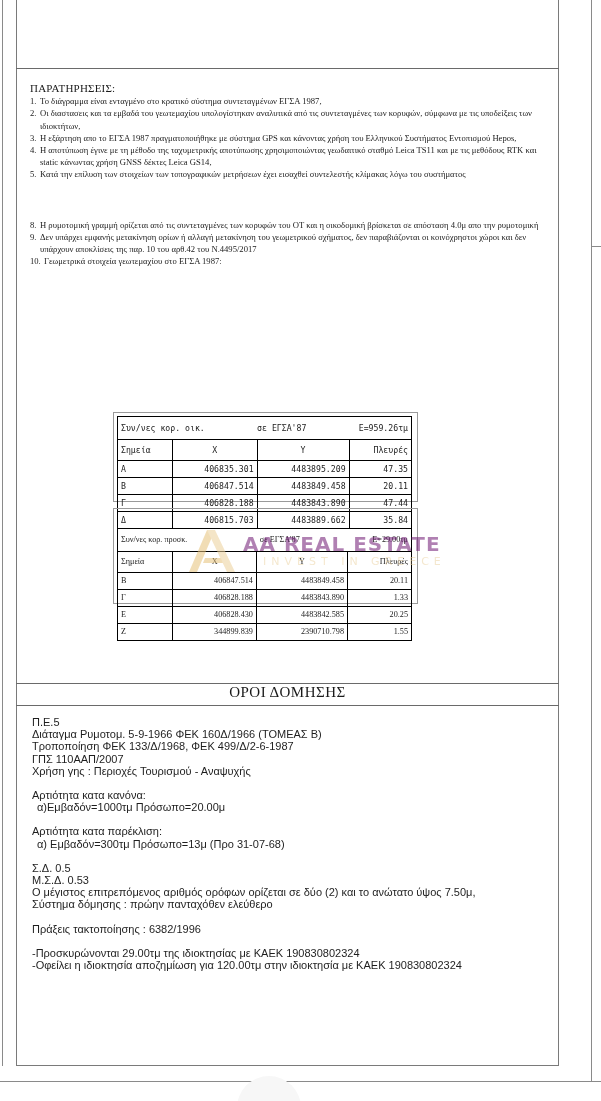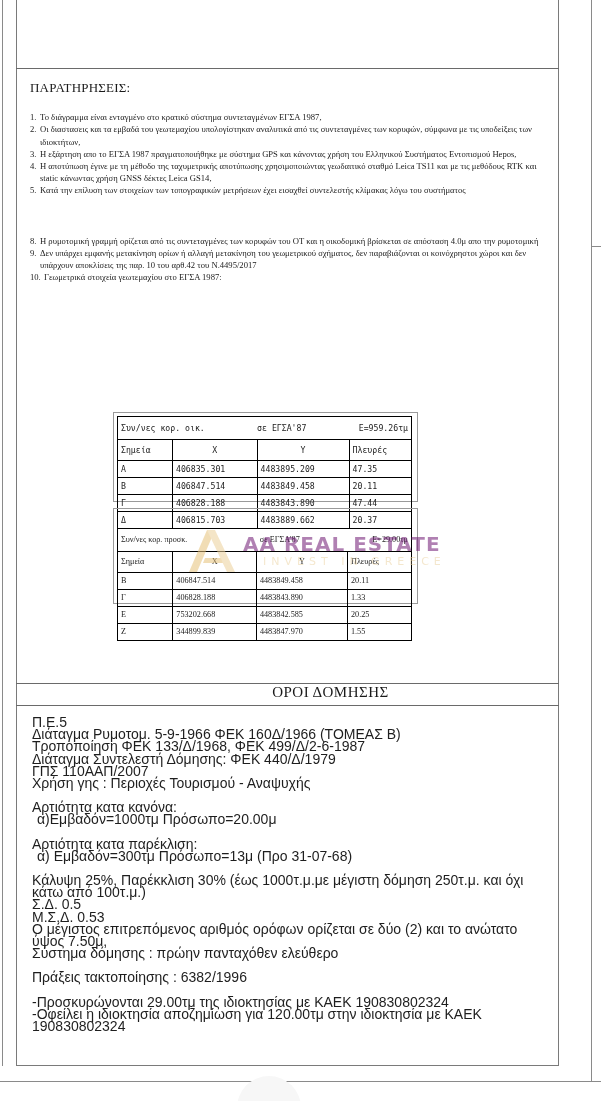--- a/index.html
+++ b/index.html
@@ -14,46 +14,46 @@
   .circle-deco { position: absolute; left: 237px; top: 1076px; width: 64px; height: 64px; border-radius: 50%; background: #f7f7f7; }
 
   .frame {
     position: absolute; left: 16px; top: 0; width: 543px; height: 1066px;
     border-left: 1px solid #7a7a7a; border-right: 1px solid #7a7a7a; border-bottom: 1px solid #7a7a7a;
     box-sizing: border-box;
   }
   .hline { position: absolute; left: 16px; width: 543px; height: 1px; background: #6a6a6a; }
 
   .notes { position: absolute; left: 30px; top: 82px; width: 525px; font-size: 8.6px; line-height: 12.2px; }
-  .notes-title { font-size: 13px; letter-spacing: 0.2px; margin-bottom: 17px; }
+  .notes-title { font-size: 11px; letter-spacing: 0.2px; margin-bottom: 1px; }
   .note { display: flex; }
   .note .num { width: 10px; flex: none; }
   .note .txt { flex: 1; }
   .gap { height: 38px; }
 
   .tbl {
     position: absolute; left: 117px; width: 295px; border-collapse: collapse;
     font-family: "DejaVu Sans Mono", monospace; font-size: 8.2px; color: #222;
   }
   .tbl td { border: 1px solid #000000; padding: 3px 3px; height: 10px; line-height: 10px; white-space: nowrap; }
   .tbl tr.cap td { height: 16px; line-height: 16px; }
   .tbl tr.hdr td { height: 14px; line-height: 14px; margin-top: 17px; }
   .tbl .c { text-align: center; }
-  .tbl .r { }
+  .tbl .r { text-align: right; }
   .tbl-wrap { position: absolute; left: 113px; width: 303px; border: 1px solid #9a9a9a; }
   .cap-row { display: flex; justify-content: space-between; }
 
   .watermark {
     position: absolute; left: 185px; top: 528px; width: 240px; height: 45px; pointer-events: none; opacity: 0.55;
   }
   .wm-text { position: absolute; left: 58px; top: 4px; font-family: "DejaVu Sans", sans-serif; font-weight: bold; font-size: 20px; color: #701a75; letter-spacing: 1px; white-space: nowrap; }
   .wm-sub { position: absolute; left: 78px; top: 27px; font-family: "DejaVu Sans", sans-serif; font-size: 11px; color: #ecd4a6; letter-spacing: 5px; white-space: nowrap; }
 
-  .terms-title { position: absolute; left: 16px; top: 684px; width: 543px; text-align: center; font-size: 15px; letter-spacing: 0.5px; margin-left: 43px; }
-  .terms { position: absolute; left: 32px; top: 716px; width: 520px; font-family: "Liberation Sans", sans-serif; font-size: 14px; line-height: 12.2px; color: #1e1e1e; }
+  .terms-title { position: absolute; left: 16px; top: 684px; width: 543px; text-align: center; font-size: 15px; letter-spacing: 0.5px; }
+  .terms { position: absolute; left: 32px; top: 716px; width: 520px; font-family: "Liberation Sans", sans-serif; font-size: 11px; line-height: 12.2px; color: #1e1e1e; }
   .terms .blank { height: 12px; }
   .terms .indent { padding-left: 5px; }
 </style>
 </head>
 <body>
 
 <div class="outer-left"></div>
 <div class="outer-right"></div>
 <div class="outer-bottom"></div>
 <div class="right-tick"></div>
@@ -134,21 +134,21 @@
   <tr>
     <td>Γ</td>
     <td class="r">406828.188</td>
     <td class="r">4483843.890</td>
     <td class="r">47.44</td>
   </tr>
   <tr>
     <td>Δ</td>
     <td class="r">406815.703</td>
     <td class="r">4483889.662</td>
-    <td class="r">20.37</td>
+    <td class="r">35.84</td>
   </tr>
 </tbody>
   </table>
 
 <div class="tbl-wrap" style="top:508px; height:94px;"></div>
 <table class="tbl" style="top:528px;font-family:Liberation Serif, serif;">
   <tbody>
       <tr class="cap">
     <td colspan="4">
       <div class="cap-row">
@@ -171,28 +171,28 @@
     <td class="r">20.11</td>
   </tr>
   <tr>
     <td>Γ</td>
     <td class="r">406828.188</td>
     <td class="r">4483843.890</td>
     <td class="r">1.33</td>
   </tr>
   <tr>
     <td>Ε</td>
-    <td class="r">753202.668</td>
+    <td class="r">406828.430</td>
     <td class="r">4483842.585</td>
     <td class="r">20.25</td>
   </tr>
   <tr>
     <td>Ζ</td>
     <td class="r">344899.839</td>
-    <td class="r">4483847.970</td>
+    <td class="r">2390710.798</td>
     <td class="r">1.55</td>
   </tr>
 </tbody>
   </table>
 
 <div class="watermark">
   <svg width="60" height="45" viewBox="0 0 60 45">
     <polygon points="4,44 22,2 30,2 12,44" fill="#e6c27a"></polygon>
     <polygon points="22,2 30,2 50,44 42,44" fill="#ecd09a"></polygon>
     <polygon points="20,30 36,30 38,35 18,35" fill="#e6c27a"></polygon>
@@ -200,31 +200,29 @@
   <span class="wm-text">AA REAL ESTATE</span>
   <span class="wm-sub">INVEST IN GREECE</span>
 </div>
 
 <div class="terms-title">ΟΡΟΙ ΔΟΜΗΣΗΣ</div>
 
 <div class="terms" id="terms">
     <div>Π.Ε.5</div>
     <div>Διάταγμα Ρυμοτομ. 5-9-1966 ΦΕΚ 160Δ/1966 (ΤΟΜΕΑΣ Β)</div>
     <div>Τροποποίηση ΦΕΚ 133/Δ/1968, ΦΕΚ 499/Δ/2-6-1987</div>
-    <div>Διάταγμα Συντελεστή Δόμησης:  ΦΕΚ 440/Δ/1979</div>
     <div>ΓΠΣ 110ΑΑΠ/2007</div>
     <div>Χρήση γης : Περιοχές Τουρισμού - Αναψυχής</div>
     <div class="blank"></div>
     <div>Αρτιότητα κατα κανόνα:</div>
     <div class="indent">α)Εμβαδόν=1000τμ    Πρόσωπο=20.00μ</div>
     <div class="blank"></div>
     <div>Αρτιότητα κατα παρέκλιση:</div>
     <div class="indent">α) Εμβαδόν=300τμ    Πρόσωπο=13μ (Προ 31-07-68)</div>
     <div class="blank"></div>
-    <div>Κάλυψη 25%, Παρέκκλιση 30% (έως 1000τ.μ.με μέγιστη δόμηση 250τ.μ. και όχι κάτω από 100τ.μ.)</div>
     <div>Σ.Δ. 0.5</div>
     <div>Μ.Σ.Δ. 0.53</div>
     <div>Ο μέγιστος επιτρεπόμενος αριθμός ορόφων ορίζεται σε δύο (2) και το ανώτατο ύψος 7.50μ,</div>
     <div>Σύστημα δόμησης : πρώην πανταχόθεν ελεύθερο</div>
     <div class="blank"></div>
     <div>Πράξεις τακτοποίησης :  6382/1996</div>
     <div class="blank"></div>
     <div>-Προσκυρώνονται 29.00τμ της ιδιοκτησίας με ΚΑΕΚ 190830802324</div>
     <div>-Οφείλει η ιδιοκτησία αποζημίωση για 120.00τμ στην ιδιοκτησία με ΚΑΕΚ 190830802324</div>
   </div>

